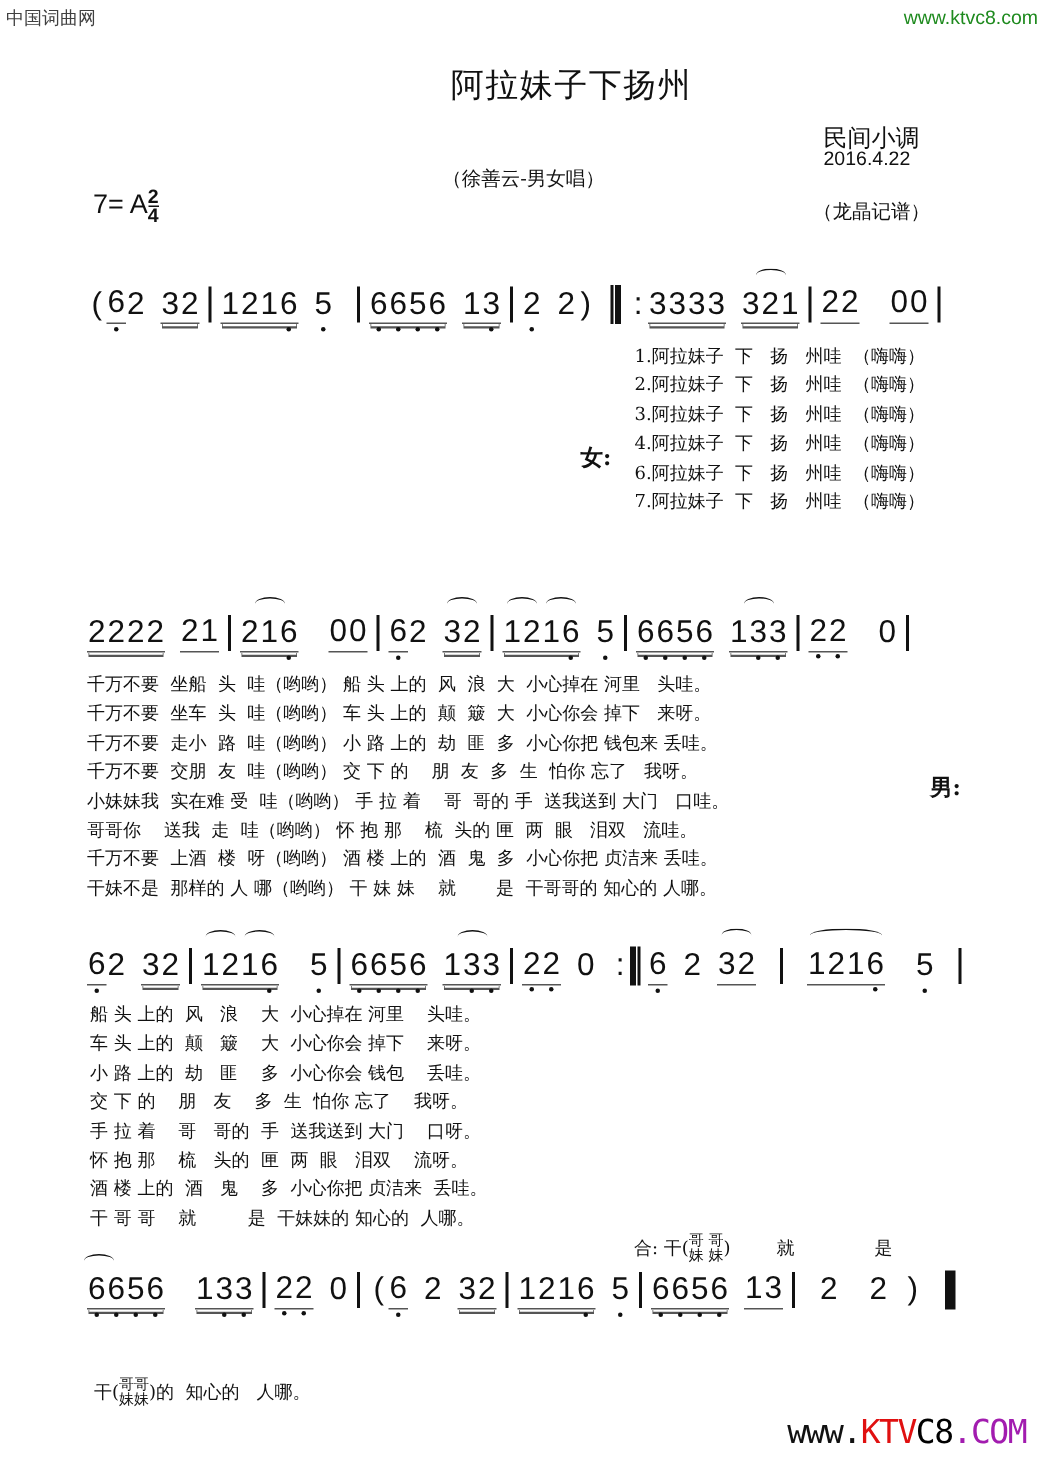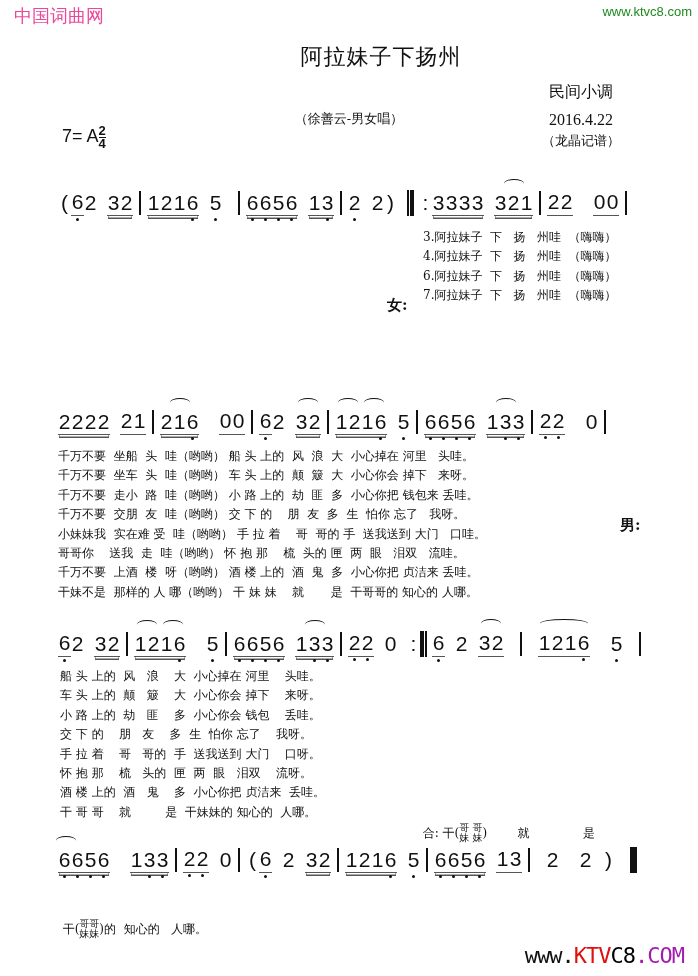--- a/index.html
+++ b/index.html
@@ -1,23 +1,23 @@
 <!DOCTYPE html>
 <html><head>
 <meta charset="utf-8">
 <style>
   html, body { margin:0; padding:0; background:#fff; }
   body { width:698px; height:976px; position:relative; overflow:hidden; font-family:"DejaVu Sans", sans-serif; color:#111; }
   .abs { position:absolute; }
-  .site-left { left:14px; top:4px; font-size:18px; color:#ec4899; }
+  .site-left { left:4px; top:4px; font-size:12px; color:#404040; }
   .site-right { right:6px; top:4px; font-size:13px; color:#1e8a1e; font-family:"Liberation Sans", sans-serif; }
   .title { left:0; width:698px; top:42px; text-align:center; font-size:22px; font-family:"DejaVu Serif", serif; letter-spacing:1px;padding-left:32px; }
   .subtitle { left:0; width:698px; top:110px; text-align:center; font-size:13px; font-family:"DejaVu Serif", serif; }
   .genre { left:549px; top:82px; font-size:16px; font-family:"DejaVu Serif", serif; }
-  .date { left:549px; top:111px; font-size:16px; font-family:Liberation Serif, serif; }
+  .date { left:549px; top:98px; font-size:13px; font-family:Liberation Sans, sans-serif; }
   .scribe { left:542px; top:132px; font-size:13px; font-family:"DejaVu Serif", serif; }
   .key { left:62px; top:125px; font-size:18px; font-family:"Liberation Sans", sans-serif; }
   .frac { display:inline-flex; flex-direction:column; align-items:center; font-size:13px; line-height:12px; vertical-align:middle; font-weight:bold; }
   .frac span:first-child { border-bottom:1.5px solid #111; }
 
   .staff { position:absolute; left:58px; height:34px; font-family:"Liberation Sans", sans-serif; font-size:21px; white-space:nowrap; display:flex; align-items:center; }
   .n { display:inline-block; position:relative; width:13px; text-align:center; }
   .n.d::after { content:""; position:absolute; left:5px; bottom:-6px; width:3px; height:3px; border-radius:50%; background:#111; }
   .sp { display:inline-block; width:10px; }
   .bar { display:inline-block; width:2px; height:24px; background:#111; margin:0 6px; }
@@ -77,21 +77,21 @@
     <span class="u2 grp"><span class="slur"></span><span class="n">3</span><span class="n">2</span><span class="n">1</span></span>
   <span class="bar"></span>
   <span class="u1"><span class="n">2</span><span class="n">2</span></span>
     <span class="sp"></span>
     <span class="sp"></span>
     <span class="u1"><span class="n">0</span><span class="n">0</span></span>
   <span class="bar"></span>
 </div>
 
 <div class="role" style="left:387px; top:296px;">女:</div>
-<div class="lyrics" style="left:423px; top:228px;"><div>3.阿拉妹子  下   扬   州哇  （嗨嗨）</div><div>4.阿拉妹子  下   扬   州哇  （嗨嗨）</div><div>6.阿拉妹子  下   扬   州哇  （嗨嗨）</div><div>7.阿拉妹子  下   扬   州哇  （嗨嗨）</div></div>
+<div class="lyrics" style="left:423px; top:228px;"><div>1.阿拉妹子  下   扬   州哇  （嗨嗨）</div><div>2.阿拉妹子  下   扬   州哇  （嗨嗨）</div><div>3.阿拉妹子  下   扬   州哇  （嗨嗨）</div><div>4.阿拉妹子  下   扬   州哇  （嗨嗨）</div><div>6.阿拉妹子  下   扬   州哇  （嗨嗨）</div><div>7.阿拉妹子  下   扬   州哇  （嗨嗨）</div></div>
 
 <div class="staff" style="top:405px;">
   <span class="u2"><span class="n">2</span><span class="n">2</span><span class="n">2</span><span class="n">2</span></span>
     <span class="sp"></span>
     <span class="u1"><span class="n">2</span><span class="n">1</span></span>
   <span class="bar"></span>
   <span class="u2 grp"><span class="slur"></span><span class="n">2</span><span class="n">1</span><span class="n d">6</span></span>
     <span class="sp"></span>
     <span class="sp"></span>
     <span class="u1"><span class="n">0</span><span class="n">0</span></span>

